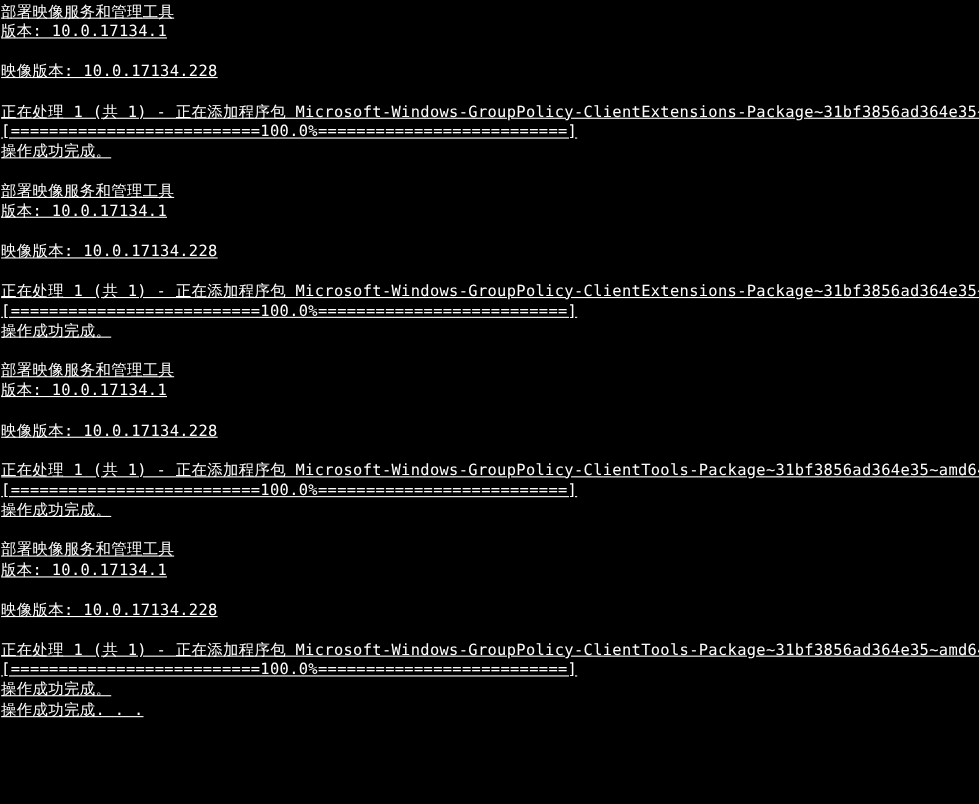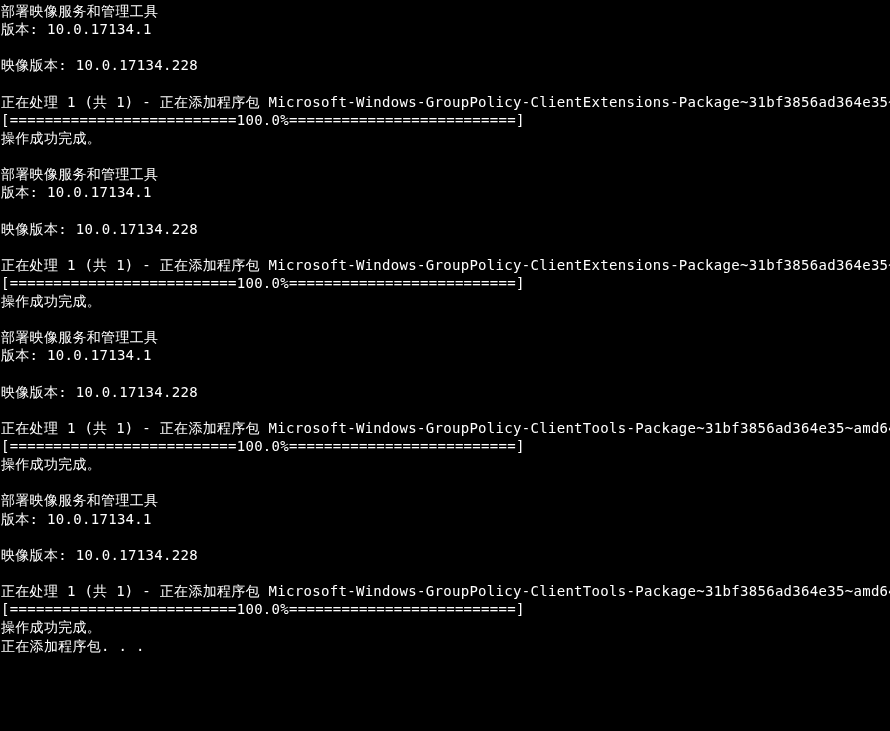--- a/index.html
+++ b/index.html
@@ -15,20 +15,21 @@
       line-height: 1.3;
       width: 890px;
       height: 731px;
       overflow: hidden;
       white-space: nowrap;
       padding: 2px 0 0 1px;
     }
     .line {
       display: block;
       letter-spacing: 0.3px;
+      text-decoration: underline;
     }
     .blank {
       height: 18px;
     }
   </style>
 </head>
 <body>
 
 <div>
 
@@ -64,15 +65,15 @@
 
   <span class="line">部署映像服务和管理工具</span>
   <span class="line">版本: 10.0.17134.1</span>
   <div class="blank"></div>
   <span class="line">映像版本: 10.0.17134.228</span>
   <div class="blank"></div>
   <span class="line">正在处理 1 (共 1) - 正在添加程序包 Microsoft-Windows-GroupPolicy-ClientTools-Package~31bf3856ad364e35~amd64~~10.0.17134.1</span>
   <span class="line">[==========================100.0%==========================]</span>
   <span class="line">操作成功完成。</span>
 
-  <span class="line">正在添加程序包. . .</span>
+  <span class="line">操作成功完成. . .</span>
 
 </div>
 
 </body></html>

